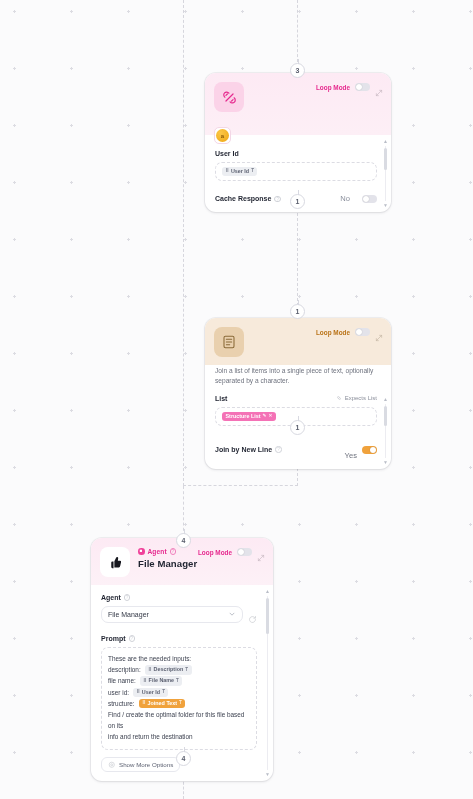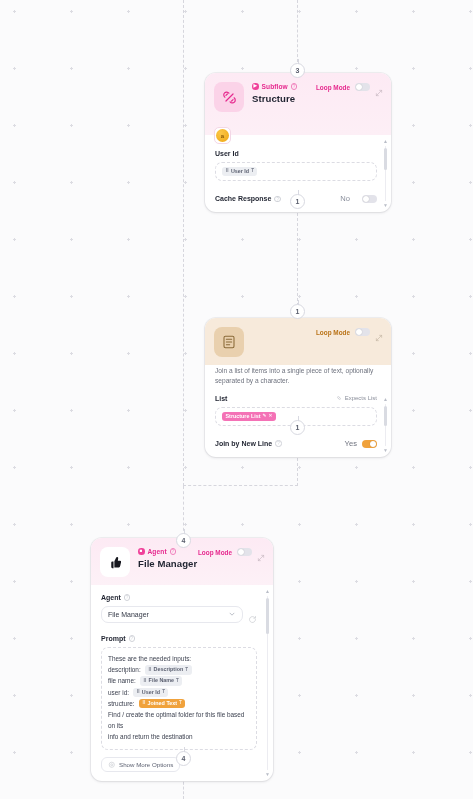--- a/index.html
+++ b/index.html
@@ -129,21 +129,21 @@
     padding: 2px 3.5px;
     white-space: nowrap;
     line-height: 1;
   }
   .pill.grey { background: #eceef2; color: #5d6272; }
   .pill.pink { background: #f472b6; color: #ffffff; }
   .pill.orange { background: #f0a23c; color: #ffffff; }
   .pill .pico { font-size: 4.6px; opacity: .8; }
 
   .yesno { font-size: 7.6px; color: #8a8f9c; }
-  .yesno.yes { color: #6f737f; }
+  .yesno.yes { color: #6f737f; margin-top: 12px; }
 
   
   .vscroll {
     position: absolute; right: 2.5px; top: 4px; bottom: 4px;
     width: 6px;
     display: flex; flex-direction: column; align-items: center;
     justify-content: space-between;
     color: #b9bdc7; font-size: 5px;
   }
   .vscroll .track {
@@ -269,28 +269,20 @@
     <div class="node-head">
       <div class="node-icon">
         <svg viewBox="0 0 24 24" width="17" height="17" fill="none" stroke="#e6298e" stroke-width="1.7" stroke-linecap="round">
           <path d="M7 17 L17 7"></path>
           <path d="M5.5 11.5 a4 4 0 1 1 5.6 -5.6"></path>
           <path d="M12.9 18.1 a4 4 0 1 0 5.6 -5.6"></path>
           <path d="M9 7 L7 9"></path>
             <path d="M17 15 L15 17"></path>
         </svg>
       </div>
-      <div class="head-text">
-        <div class="kicker">
-          <span class="kdot" style="background:#f0409a">▶</span>
-          <span>Subflow</span>
-          <span class="qmark">?</span>
-        </div>
-        <div class="node-title">Structure</div>
-      </div>
       <div class="head-right">
         <span class="loop-label">Loop Mode</span>
         <span class="toggle">
             <span class="knob"></span>
           </span>
         <span class="expand-ico">
           <svg viewBox="0 0 24 24" width="8" height="8" fill="none" stroke="#9a8a95" stroke-width="2.2" stroke-linecap="round">
             <path d="M14 4 h6 v6"></path>
               <path d="M10 20 H4 v-6"></path>
               <path d="M20 4 L13 11"></path>

